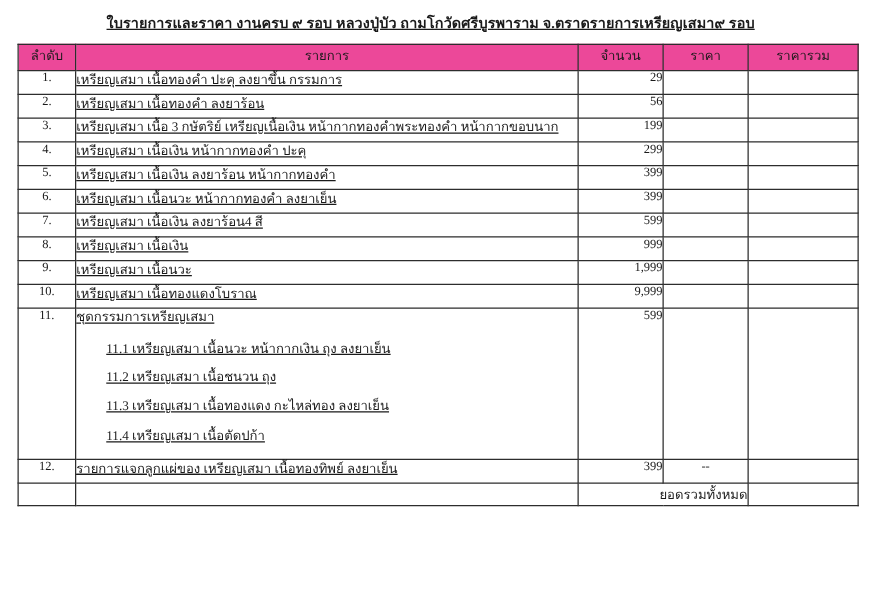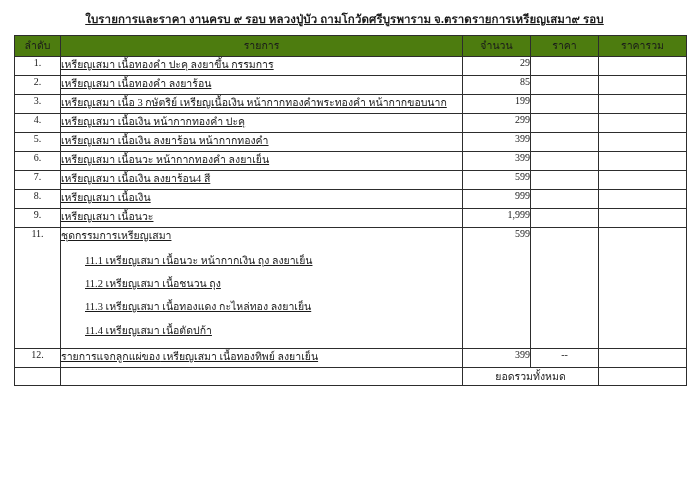--- a/index.html
+++ b/index.html
@@ -37,21 +37,21 @@
     table-layout: fixed;
     font-size: 10.5px;
   }
   table.price-table th,
   table.price-table td {
     border: 1px solid #2d2d2d;
     padding: 0;
     vertical-align: top;
   }
   thead th {
-    background: #4d7c0f;
+    background: #ec4899;
     font-weight: normal;
     font-size: 10.5px;
     text-align: center;
     height: 20px;
     line-height: 20px;
     padding: 0 2px;
   }
   
   col.c-no    { width: 46px; }
   col.c-item  { width: 402px; }
@@ -87,21 +87,21 @@
   .sub-line {
     padding: 4px 0 4px 24px;
     font-size: 10.5px;
   }
   .underline-label {
     text-decoration: underline;
   }
   tr.row-tall td { height: 18px; }
   tr.row-group td.item { padding-bottom: 6px; margin-top: 10px; }
   td.grand-label {
-    text-align: center;
+    text-align: right;
     font-size: 10.5px;
     padding: 5px 0 5px 0;
   }
   .dash {
     font-size: 10px;
   }
   .empty-cell { }
 </style>
 </head>
 <body>
@@ -133,21 +133,21 @@
         <td class="no">1.</td>
         <td class="item">เหรียญเสมา เนื้อทองคำ ปะคุ ลงยาขึ้น กรรมการ</td>
         <td class="qty">29</td>
         <td class="price empty-cell"></td>
         <td class="total empty-cell"></td>
       </tr>
 
       <tr class="row-tall">
         <td class="no">2.</td>
         <td class="item">เหรียญเสมา เนื้อทองคำ ลงยาร้อน</td>
-        <td class="qty">85</td>
+        <td class="qty">56</td>
         <td class="price empty-cell"></td>
         <td class="total empty-cell"></td>
       </tr>
 
       <tr class="row-tall">
         <td class="no">3.</td>
         <td class="item">เหรียญเสมา เนื้อ 3 กษัตริย์ เหรียญเนื้อเงิน หน้ากากทองคำพระทองคำ หน้ากากขอบนาก</td>
         <td class="qty">199</td>
         <td class="price empty-cell"></td>
         <td class="total empty-cell"></td>
@@ -194,20 +194,27 @@
       </tr>
 
       <tr class="row-tall">
         <td class="no">9.</td>
         <td class="item">เหรียญเสมา เนื้อนวะ</td>
         <td class="qty">1,999</td>
         <td class="price empty-cell"></td>
         <td class="total empty-cell"></td>
       </tr>
 
+      <tr class="row-tall">
+        <td class="no">10.</td>
+        <td class="item">เหรียญเสมา เนื้อทองแดงโบราณ</td>
+        <td class="qty">9,999</td>
+        <td class="price empty-cell"></td>
+        <td class="total empty-cell"></td>
+      </tr>
 
       <tr class="row-group">
         <td class="no">11.</td>
         <td class="item">
           <div>ชุดกรรมการเหรียญเสมา</div>
           <div class="sub-lines">
             <div class="sub-line">11.1  เหรียญเสมา เนื้อนวะ หน้ากากเงิน ถุง ลงยาเย็น</div>
             <div class="sub-line">11.2  เหรียญเสมา เนื้อชนวน ถุง</div>
             <div class="sub-line">11.3  เหรียญเสมา เนื้อทองแดง กะไหล่ทอง ลงยาเย็น</div>
             <div class="sub-line">11.4  เหรียญเสมา เนื้อตัดปก้า</div>

